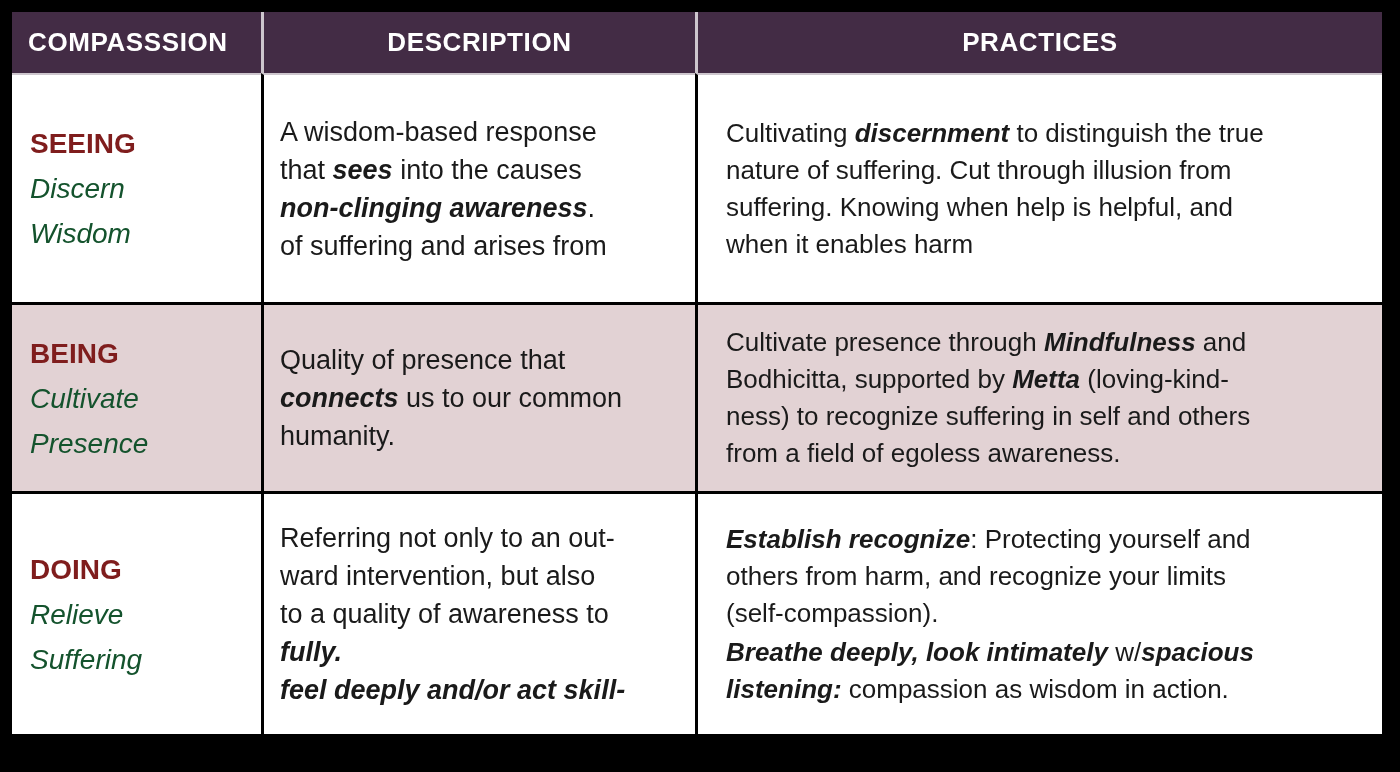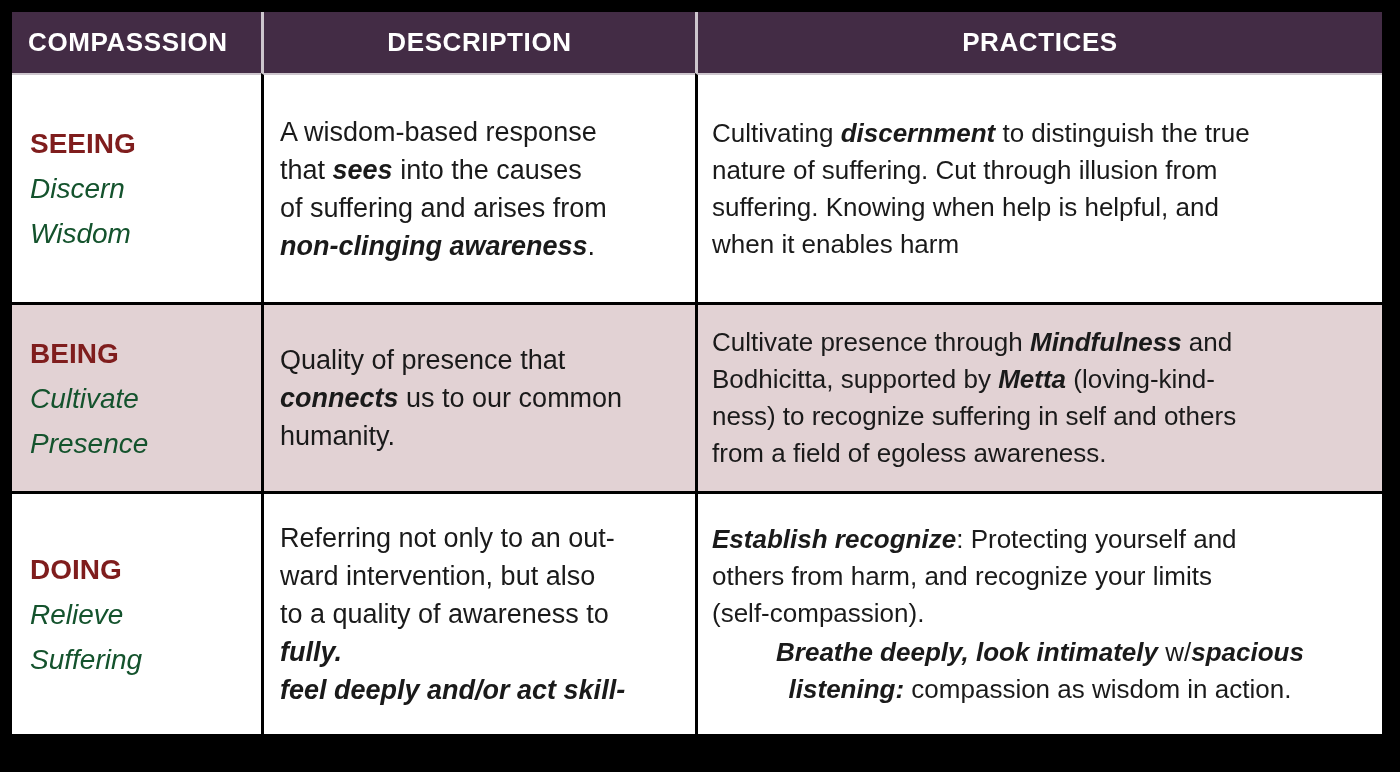--- a/index.html
+++ b/index.html
@@ -44,22 +44,22 @@
     border-top: 3px solid var(--border-dark);
     overflow: hidden;
   }
   .cell.rowfirst { border-top: 2px solid var(--border-light); }
   .cell.colB, .cell.colC { border-left: 3px solid var(--border-dark); }
   .cell.highlight { background: var(--row-highlight-bg); }
   .labelcell { padding-left: 18px; padding-right: 6px; line-height: 45px; }
   .rowname { font-weight: bold; font-size: 28px; color: #7f1d1d; }
   .rowsub { font-style: italic; font-size: 28px; color: #14532d; }
   .desccell { padding: 18px 16px; font-size: 27px; line-height: 38px; }
-  .practcell { padding: 6px 14px; font-size: 26px; line-height: 37px; }
-  .para + .para { margin-top: 2px; text-align: center; }
+  .practcell { padding: 6px 28px; font-size: 26px; line-height: 37px; }
+  .para + .para { margin-top: 2px; }
   .line { white-space: nowrap; }
   .em { font-weight: bold; font-style: italic; }
 </style>
 </head>
 <body>
 
 <div class="canvas">
   <div class="table">
 
     <div class="hcell h1">COMPASSSION</div>
@@ -68,22 +68,22 @@
 
     <div class="cell labelcell rowfirst">
       <div class="rowname">SEEING</div>
       <div class="rowsub">Discern</div>
       <div class="rowsub">Wisdom</div>
     </div>
     <div class="cell desccell colB rowfirst">
         <div class="para">
           <div class="line"><span>A wisdom-based response</span></div>
           <div class="line"><span>that </span><span class="em">sees</span><span> into the causes</span></div>
+          <div class="line"><span class="em">non-clinging awareness</span><span>.</span></div>
           <div class="line"><span>of suffering and arises from</span></div>
-          <div class="line"><span class="em">non-clinging awareness</span><span>.</span></div>
         </div>
       </div>
     <div class="cell practcell colC rowfirst">
         <div class="para">
           <div class="line"><span>Cultivating </span><span class="em">discernment</span><span> to distinguish the true</span></div>
           <div class="line"><span>nature of suffering. Cut through illusion from</span></div>
           <div class="line"><span>suffering. Knowing when help is helpful, and</span></div>
           <div class="line"><span>when it enables harm</span></div>
         </div>
       </div>

